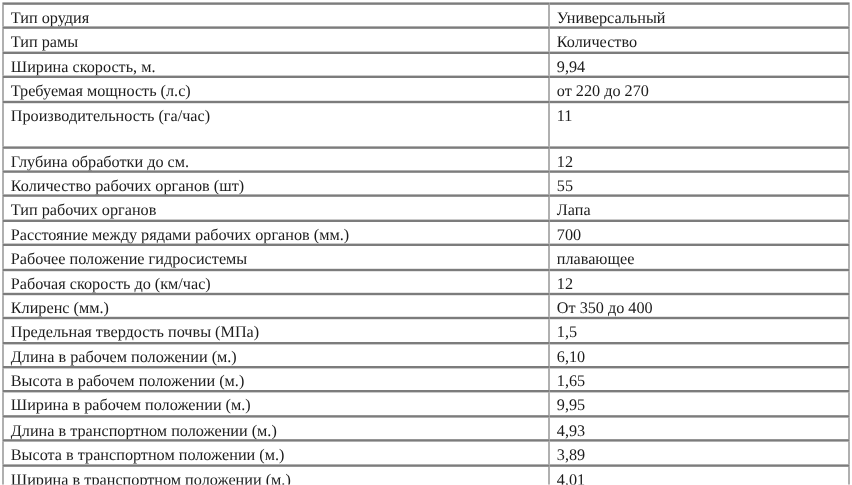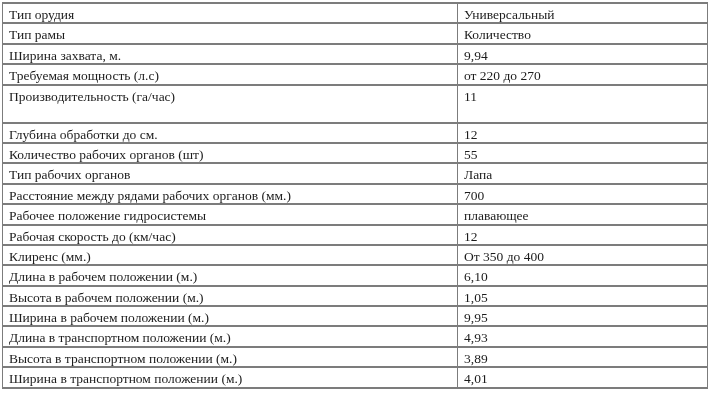--- a/index.html
+++ b/index.html
@@ -54,21 +54,21 @@
     <tbody>
         <tr>
           <td>Тип орудия</td>
           <td>Универсальный</td>
         </tr>
         <tr>
           <td>Тип рамы</td>
           <td>Количество</td>
         </tr>
         <tr>
-          <td>Ширина захвата, м.</td>
+          <td>Ширина скорость, м.</td>
           <td>9,94</td>
         </tr>
         <tr>
           <td>Требуемая мощность (л.с)</td>
           <td>от 220 до 270</td>
         </tr>
         <tr class="tall">
           <td>Производительность (га/час)</td>
           <td>11</td>
         </tr>
@@ -94,26 +94,30 @@
         </tr>
         <tr>
           <td>Рабочая скорость до (км/час)</td>
           <td>12</td>
         </tr>
         <tr>
           <td>Клиренс (мм.)</td>
           <td>От 350 до 400</td>
         </tr>
         <tr>
+          <td>Предельная твердость почвы (МПа)</td>
+          <td>1,5</td>
+        </tr>
+        <tr>
           <td>Длина в рабочем положении (м.)</td>
           <td>6,10</td>
         </tr>
         <tr>
           <td>Высота в рабочем положении (м.)</td>
-          <td>1,05</td>
+          <td>1,65</td>
         </tr>
         <tr>
           <td>Ширина в рабочем положении (м.)</td>
           <td>9,95</td>
         </tr>
         <tr>
           <td>Длина в транспортном положении (м.)</td>
           <td>4,93</td>
         </tr>
         <tr>

